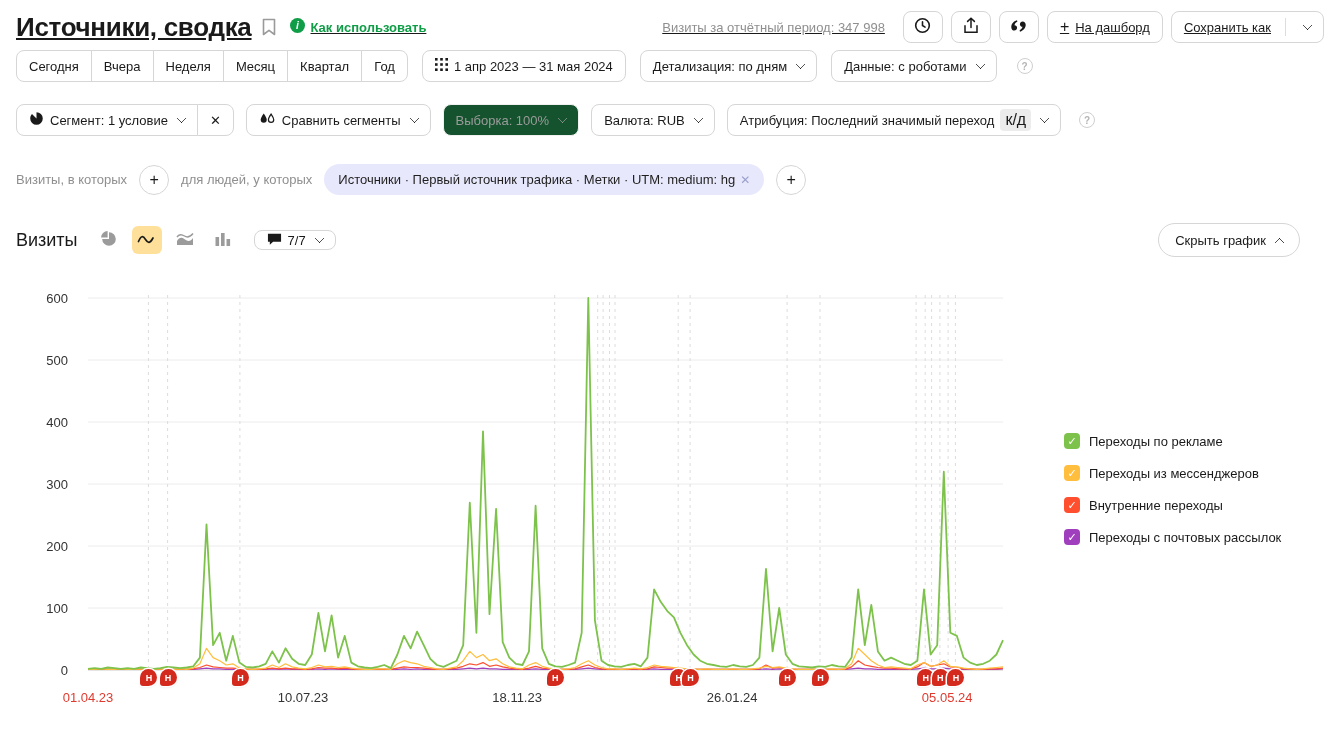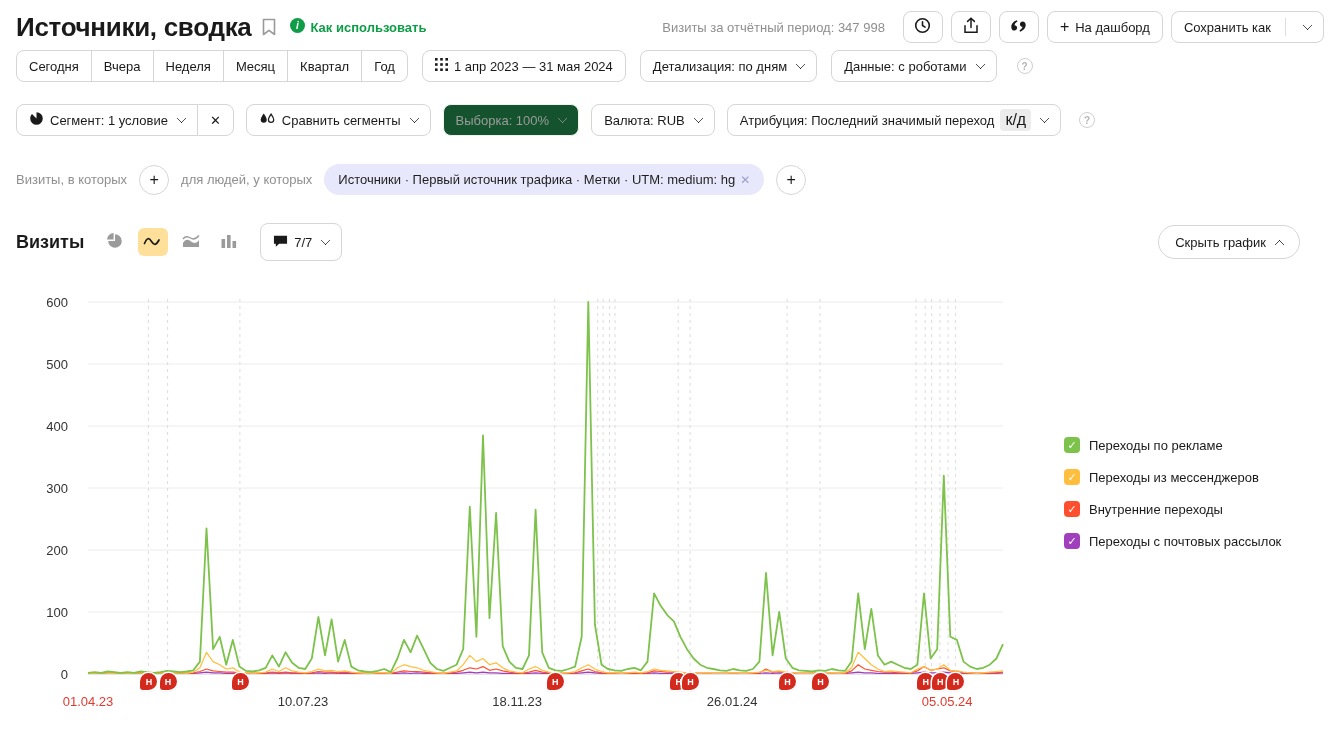--- a/index.html
+++ b/index.html
@@ -4,21 +4,21 @@
 <style>
   * { box-sizing: border-box; }
   html,body { margin:0; padding:0; background:#fff; }
   .page {
     position:relative; width:1340px; height:739px; background:#fff;
     font-family:"Liberation Sans", sans-serif; color:#1a1a1a; overflow:hidden;
   }
   .row { display:flex; align-items:center; }
 
   
-  .row-header { padding:14px 16px 0 16px; height:40px; }
+  .row-header { padding:14px 16px 0 16px; height:40px;text-decoration:underline; }
   h1 { font-size:26px; font-weight:700; margin:0 10px 0 0; letter-spacing:-0.3px; }
   .bookmark { margin-right:14px; display:inline-flex; cursor:pointer; }
   .howto { display:inline-flex; align-items:center; gap:6px; cursor:pointer; }
   .howto .lbl { color:#0f9d47; font-weight:700; font-size:13px; }
   .visits-total { margin-left:auto; color:#8f8f8f; font-size:13px; margin-right:18px; white-space:nowrap; }
   .hdr-actions { display:flex; gap:8px; align-items:center; }
 
   .btn {
     display:inline-flex; align-items:center; gap:6px; height:32px; padding:0 12px;
     border:1px solid #d6d6d6; border-radius:8px; background:#fff; font-size:13px;
@@ -58,25 +58,25 @@
     width:30px; height:30px; border:1px solid #d6d6d6; border-radius:50%; background:#fff;
     font-size:16px; color:#1a1a1a; display:flex; align-items:center; justify-content:center;
     cursor:pointer; padding:0; flex:none;
   }
   .chip { display:inline-flex; align-items:center; gap:5px; background:#e7e8fb; border-radius:17px;
     padding:8px 14px; font-size:13px; color:#1f1f1f; cursor:pointer; }
   .chip-x { color:#9aa0cc; font-size:12px; cursor:pointer; }
 
   
   .row5 { margin:28px 16px 0 16px; }
-  .chart-title { font-size:18px; font-weight:700; margin-right:16px; }
+  .chart-title { font-size:18px; font-weight:400; margin-right:16px; }
   .chart-type { width:30px; height:28px; border-radius:6px; display:inline-flex; align-items:center;
     justify-content:center; margin-right:8px; cursor:pointer; background:transparent; border:none; padding:0; }
   .chart-type.selected { background:#ffe09a; }
-  .comments-btn { height:38px; margin-left:8px; }
+  .comments-btn { height:20px; margin-left:8px; }
   .hide-chart { margin-left:auto; margin-right:24px; border-radius:18px; height:34px; padding:0 16px; }
 
   
   .chart-section { position:relative; margin-top:28px; height:439px; }
   #ylabels { position:absolute; left:30px; top:10px; width:46px; height:378px; }
   #ylabels span { position:absolute; right:8px; font-size:13px; color:#333; }
   #plot { position:absolute; left:88px; top:10px; width:915px; height:378px; overflow:visible; }
   #chart-svg { width:915px; height:378px; display:block; overflow:visible; }
   #xlabels { position:absolute; left:88px; top:405px; width:915px; height:20px; }
   #xlabels span { position:absolute; transform:translateX(-50%); font-size:13px; color:#333; white-space:nowrap; }

